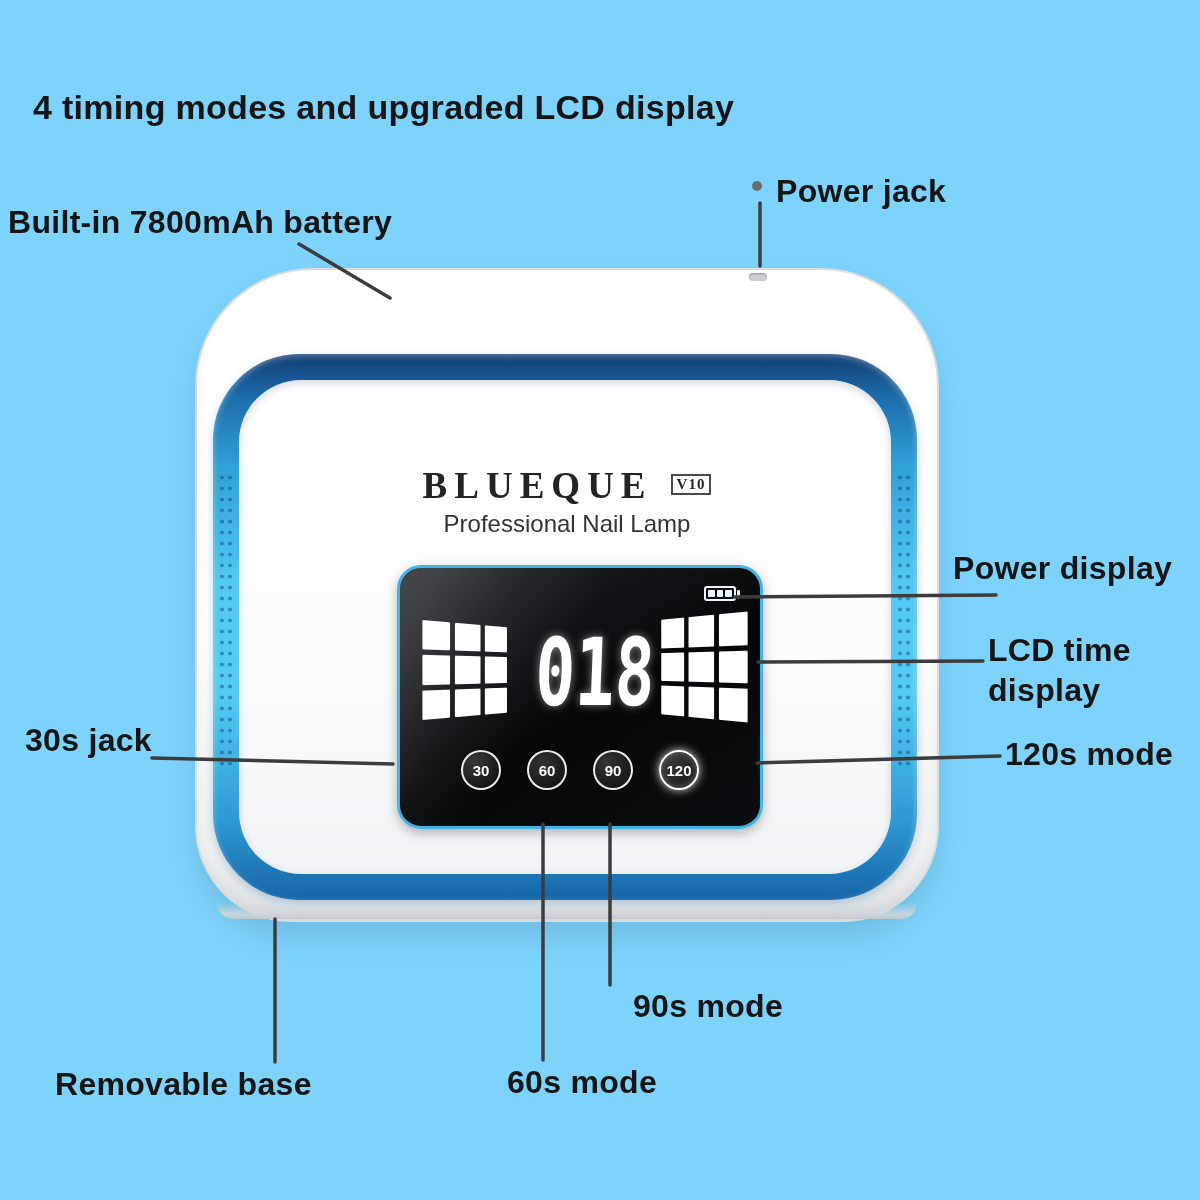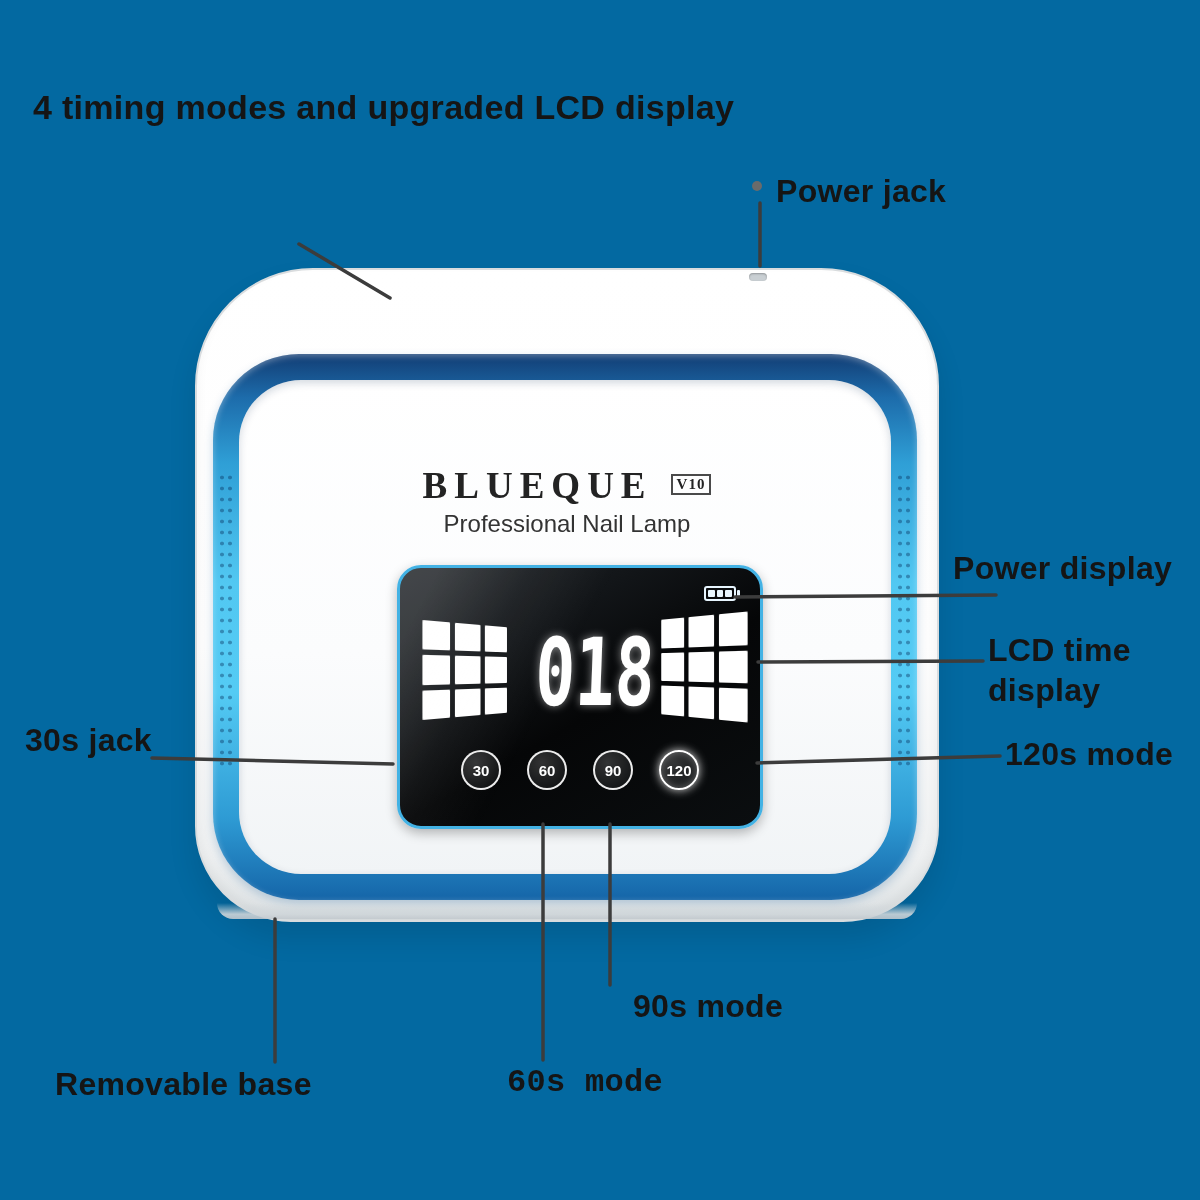--- a/index.html
+++ b/index.html
@@ -1,29 +1,29 @@
 <!DOCTYPE html>
 <html><head>
 <meta charset="utf-8">
 <style>
   html,body{margin:0;padding:0;background:#ffffff;}
-  .canvas{position:relative;width:1200px;height:1200px;background:#0369a1;overflow:hidden;
+  .canvas{position:relative;width:1200px;height:1200px;background:#7dd3fc;overflow:hidden;
           font-family:"Liberation Sans", sans-serif;color:#151515;}
 
   
   .title{position:absolute;left:33px;top:88px;font-size:34px;font-weight:600;letter-spacing:.3px;white-space:nowrap;}
   .label{position:absolute;font-size:32px;font-weight:600;letter-spacing:.3px;white-space:nowrap;}
   .lbl-power-jack{left:776px;top:163px;margin-top:10px;}
   .lbl-battery{left:8px;top:204px;}
   .lbl-power-display{left:953px;top:550px;}
   .lbl-lcd{left:988px;top:630px;line-height:40px;}
   .lbl-30{left:25px;top:722px;}
   .lbl-120{left:1005px;top:736px;}
   .lbl-90{left:633px;top:988px;}
-  .lbl-60{left:507px;top:1064px;font-family:Liberation Mono, monospace;}
+  .lbl-60{left:507px;top:1064px;}
   .lbl-base{left:55px;top:1066px;}
 
   
   .lines{position:absolute;left:0;top:0;z-index:5;pointer-events:none;}
 
   
   .device{position:absolute;left:195px;top:268px;width:740px;height:650px;z-index:1;
           background:linear-gradient(180deg,#ffffff 0%,#fdfdfd 58%,#eef0f1 90%,#dde2e4 100%);
           border:2px solid #d9dcde;border-radius:118px 118px 96px 96px;
           box-shadow:0 16px 28px rgba(0,0,0,.10), inset 0 -6px 12px rgba(0,0,0,.05);}
@@ -81,20 +81,21 @@
         background:linear-gradient(180deg, rgba(210,216,220,0) 0%, #cfd6da 70%, #c2c9ce 100%);}
 </style>
 </head>
 <body>
 
 <div class="canvas">
 
   <div class="title">4 timing modes and upgraded LCD display</div>
 
   <div class="label lbl-power-jack">Power jack</div>
+  <div class="label lbl-battery">Built-in 7800mAh battery</div>
   <div class="label lbl-power-display">Power display</div>
   <div class="label lbl-lcd">
     <div>LCD time</div>
     <div>display</div>
   </div>
   <div class="label lbl-30">30s jack</div>
   <div class="label lbl-120">120s mode</div>
   <div class="label lbl-90">90s mode</div>
   <div class="label lbl-60">60s mode</div>
   <div class="label lbl-base">Removable base</div>

